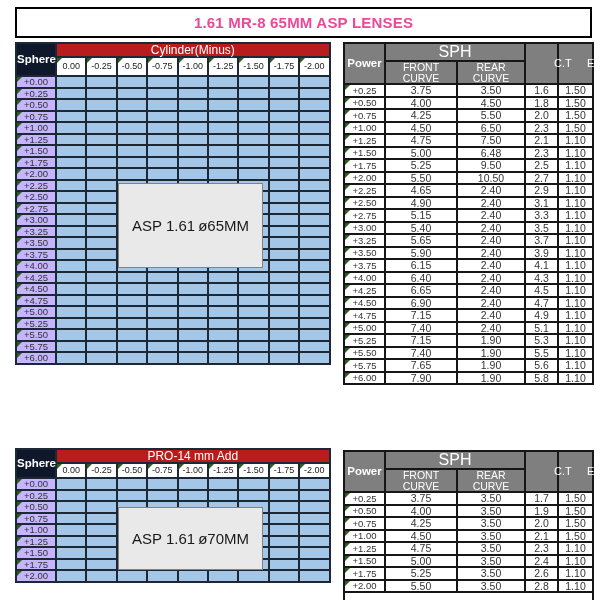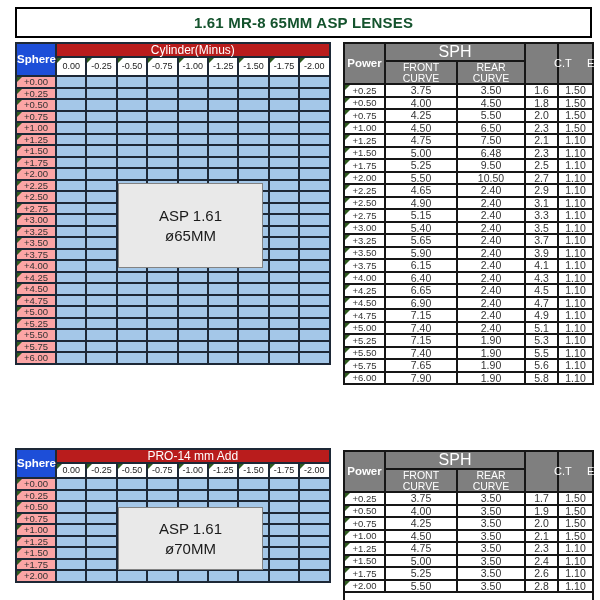--- a/index.html
+++ b/index.html
@@ -2,36 +2,36 @@
 <html><head>
 <meta charset="utf-8">
 <style>
   html,body { margin:0; padding:0; background:#ffffff; }
   body { width:600px; height:600px; font-family:"Liberation Sans", sans-serif; }
   * { box-sizing:border-box; }
   .sheet { position:relative; width:600px; height:600px; background:#fff; overflow:hidden; }
 
   .title-box { position:absolute; left:15px; width:577px; border:2px solid #000;
     display:flex; align-items:center; justify-content:center;
-    font-weight:bold; font-size:15px; color:#14532d; background:#fff; letter-spacing:.2px; }
+    font-weight:bold; font-size:15px; color:#ec4899; background:#fff; letter-spacing:.2px; }
   #title1 { top:7px; height:31px; }
   #title2 { top:422px; height:26px; }
 
   table { border-collapse:collapse; table-layout:fixed; }
   td, th { padding:0; line-height:1; text-align:center; vertical-align:middle; }
 
   
   .grid { position:absolute; left:15px; width:314px; }
   #grid1 { top:42px; }
   #grid2 { top:448px; }
   .grid td, .grid th { border:2px solid #1d2836; }
-  .grid th.sphere-hd { background:#1d4ed8; color:#fff; font-weight:bold; font-size:11.5px; }
+  .grid th.sphere-hd { background:#0f172a; color:#fff; font-weight:bold; font-size:11.5px; }
   .grid th.group-hd { background:#b91c1c; color:#fff; font-weight:normal; font-size:12px; height:13px; }
   .grid th.col-lbl { background:#fff; color:#222; font-weight:normal; font-size:9px; height:19px; position:relative; }
-  .grid td.lbl { background:#fca5a5; color:#333; font-size:9.5px; position:relative;margin-left:48px; }
+  .grid td.lbl { background:#c4b5fd; color:#333; font-size:9.5px; position:relative;margin-left:48px; }
   .grid td.b { background:#a4c7e8; }
   #grid1 tbody td { height:10.4px; }
   #grid2 tbody td { height:11.3px; }
   #grid2 th.col-lbl { height:15px; }
   #grid2 th.group-hd { height:12px; }
 
   
   .tri::before { content:""; position:absolute; top:0; left:0; width:0; height:0;
     border-top:5px solid #2e5b1e; border-right:5px solid transparent; }
 
@@ -48,21 +48,21 @@
   .spec td { background:#fff; color:#333; font-size:10.5px; }
   .spec td.pw { font-size:9.5px; position:relative; }
   #spec1 tbody td { height:11.1px; }
   #spec2 tbody td { height:11.3px; }
   #spec2 tr.footer td { height:11px; }
   #spec2 th.sph-hd { height:12px; }
   #spec2 th.curve-hd { height:13px; }
 
   
   .badge { position:absolute; background:#e9e9e9; border:1px solid #828282;
-    display:flex; flex-direction:column; align-items:center; justify-content:center;
+    display:flex; flex-direction:row; align-items:center; justify-content:center;
     color:#1a1a1a; font-size:15px; gap:3px; z-index:5; }
   #badge1 { left:118px; top:183px; width:145px; height:85px; }
   #badge2 { left:118px; top:507px; width:145px; height:63px; }
 </style>
 </head>
 <body>
 
 <div class="sheet">
 
   <div class="title-box" id="title1">1.61 MR-8 65MM ASP LENSES</div>

